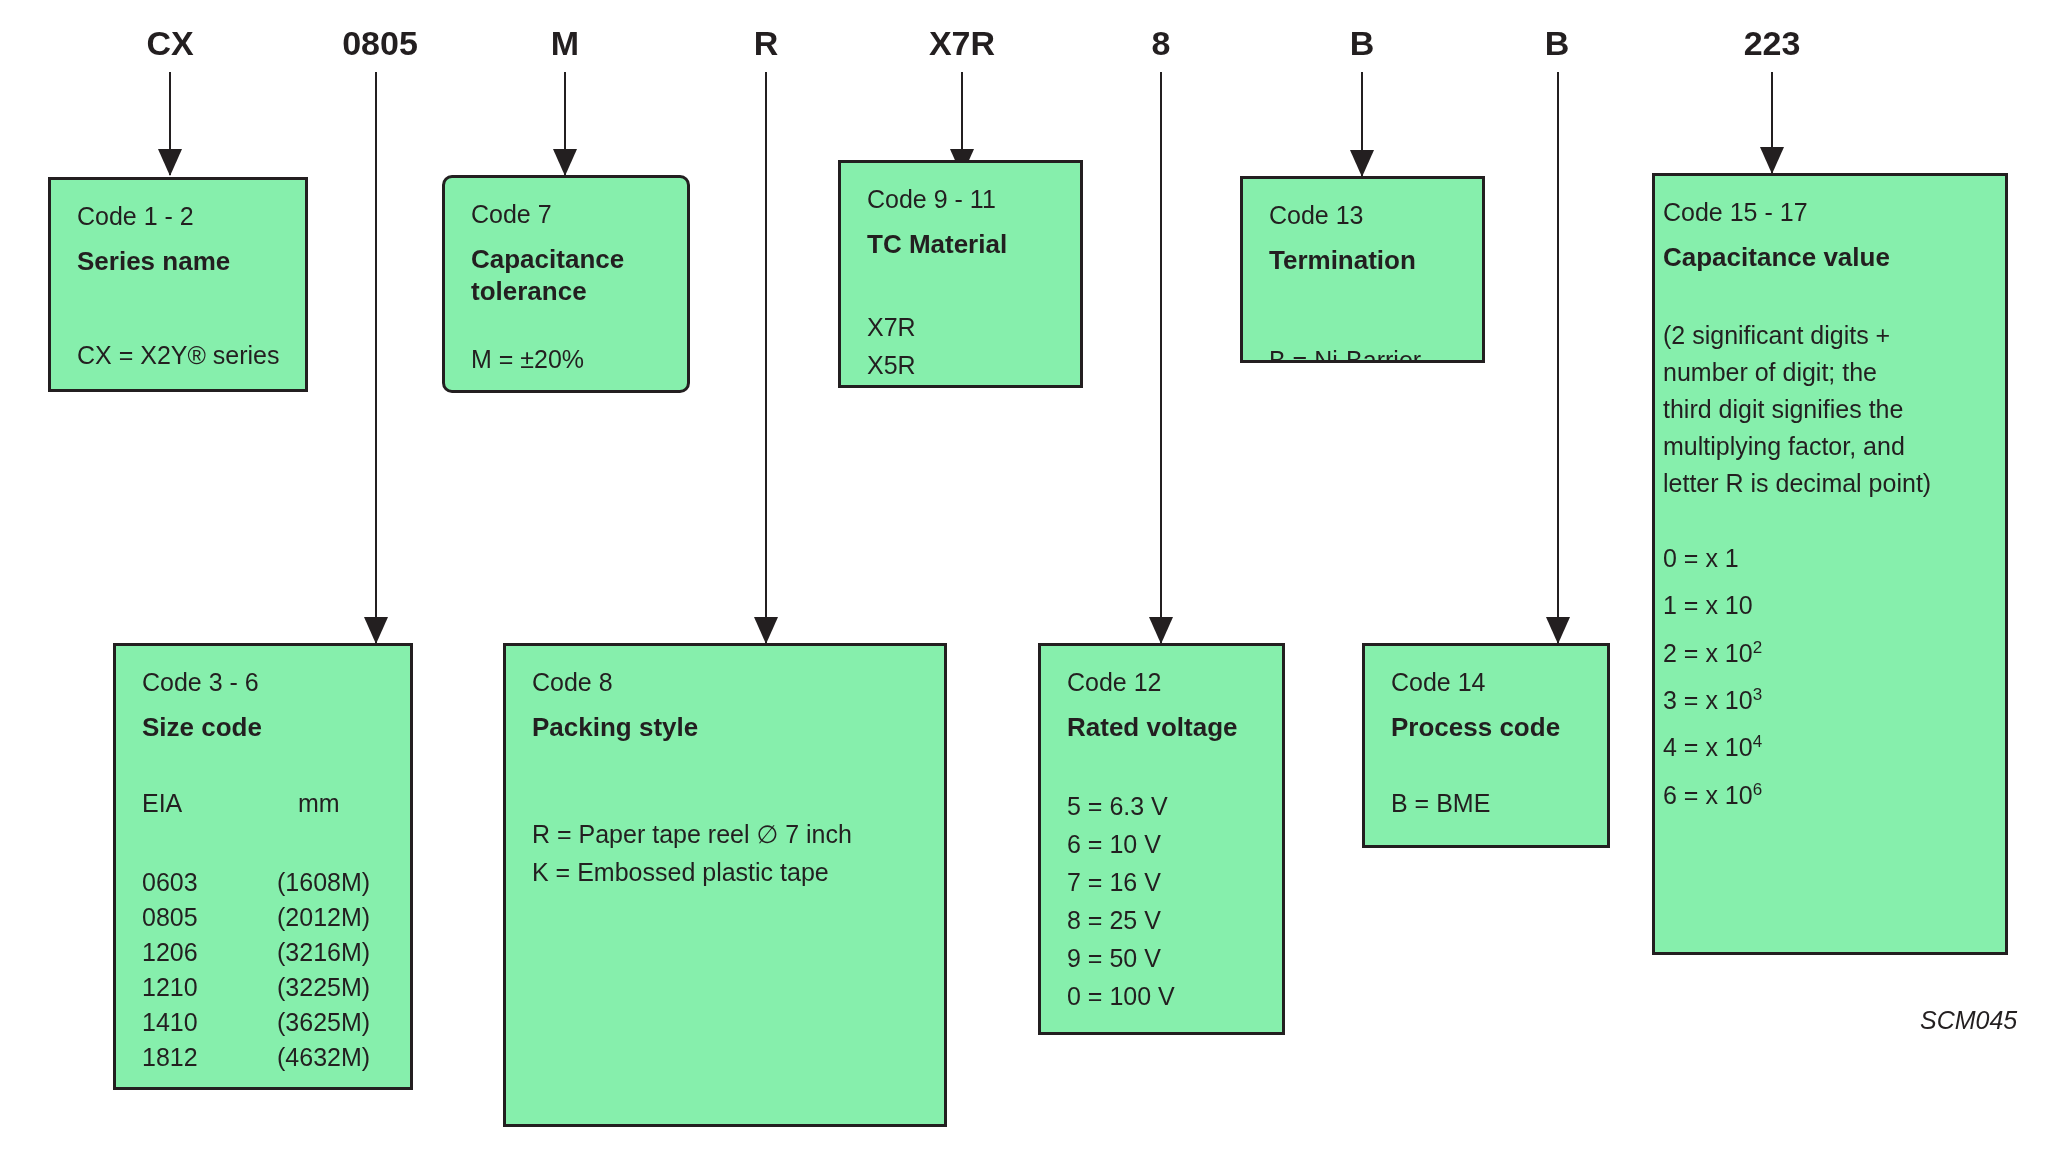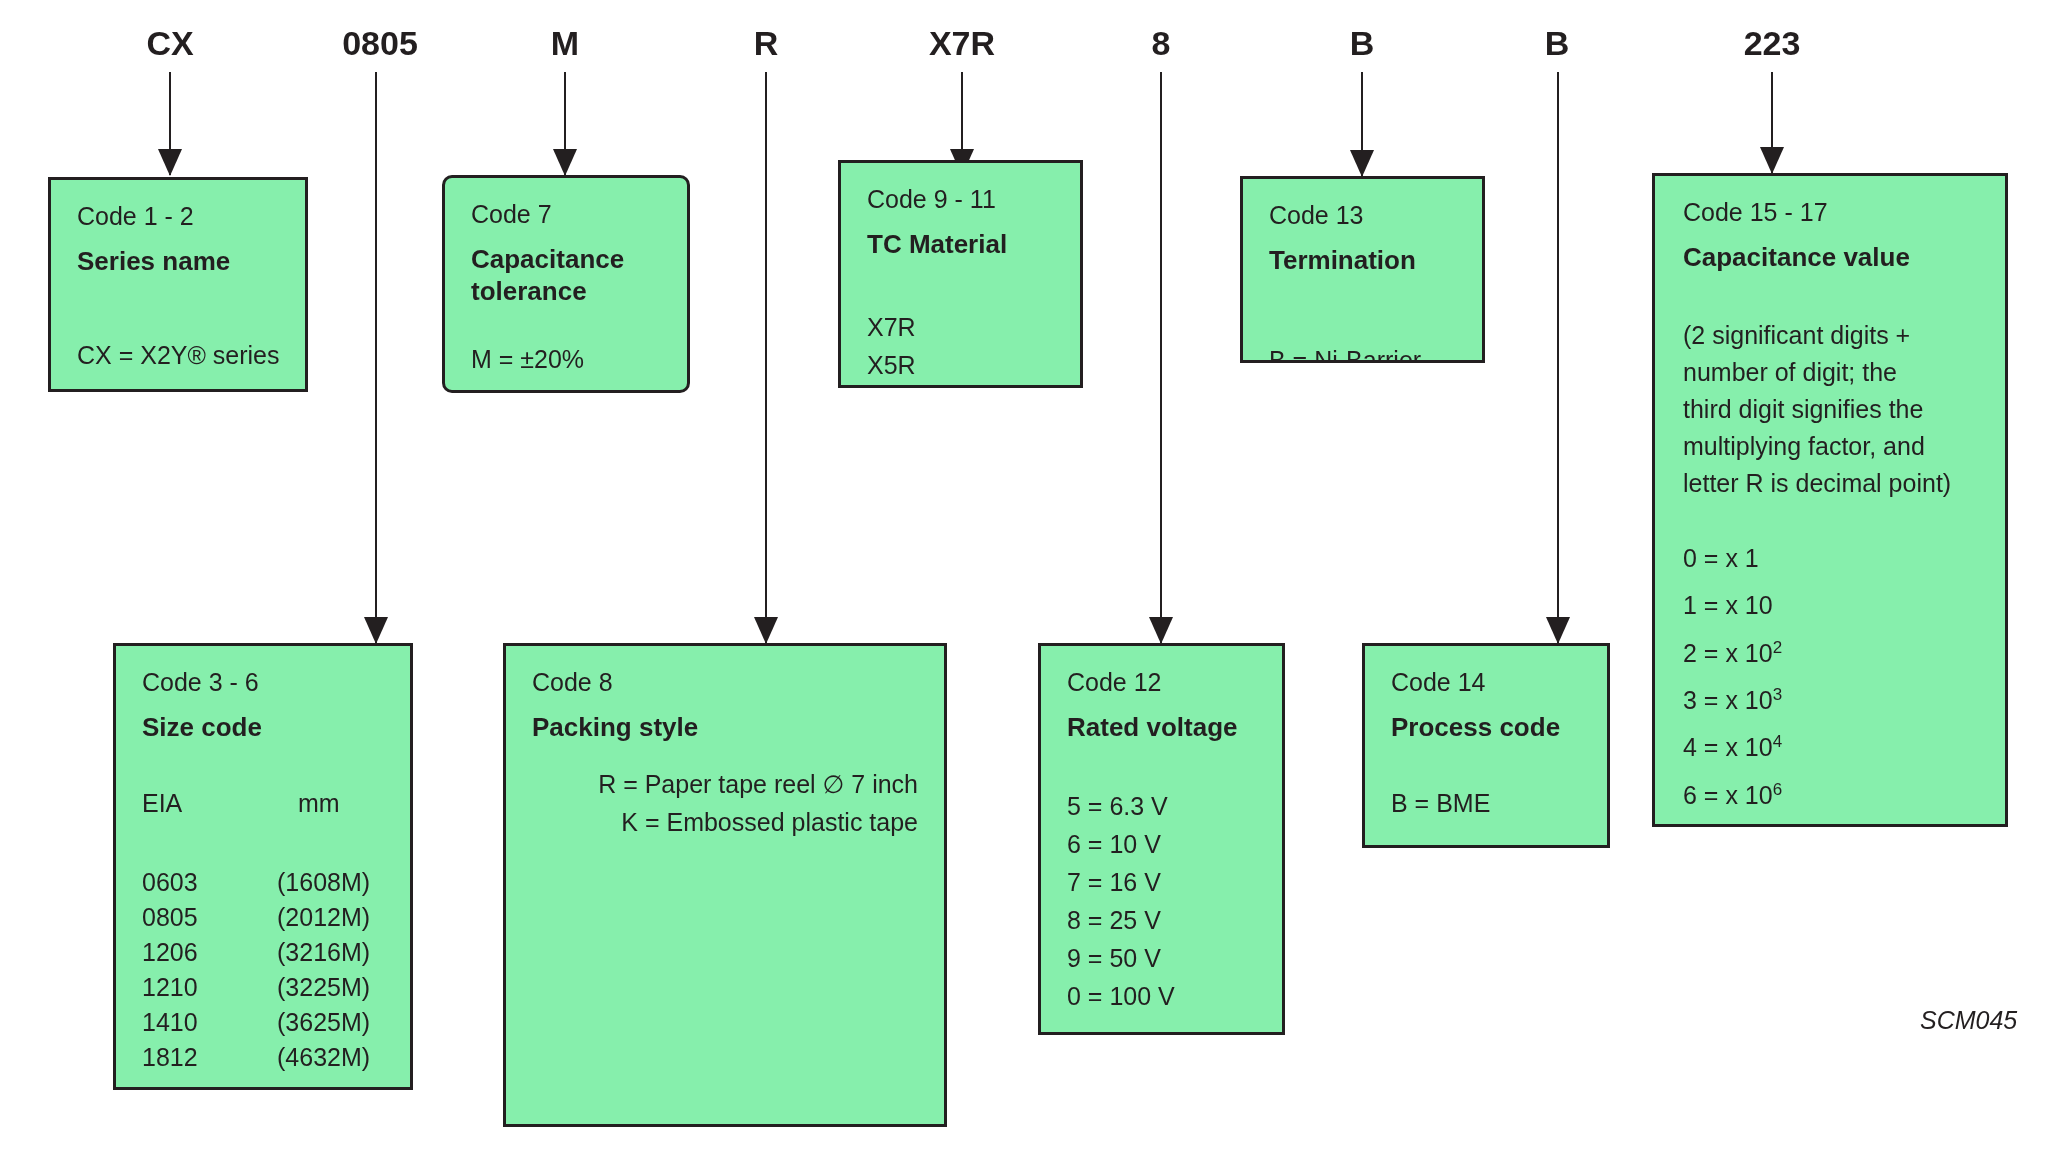--- a/index.html
+++ b/index.html
@@ -29,41 +29,41 @@
     padding:20px 26px; font-size:25px; line-height:32px; background:#86efac;
     overflow:hidden; white-space:nowrap;
   }
   .box .code {margin-bottom:13px;}
   .box .title {font-weight:bold; font-size:26px; white-space:normal;}
 
   #box-series {left:48px;  top:177px; width:260px; height:215px;}
   #box-tol    {left:442px; top:175px; width:248px; height:218px;border-radius:10px;}
   #box-tc     {left:838px; top:160px; width:245px; height:228px;}
   #box-term   {left:1240px;top:176px; width:245px; height:187px;}
-  #box-capval {left:1652px;top:173px; width:356px; height:654px; padding:20px 8px 20px 28px;}
+  #box-capval {left:1652px;top:173px; width:356px; height:782px; padding:20px 8px 20px 8px;}
   #box-size   {left:113px; top:643px; width:300px; height:447px;}
   #box-pack   {left:503px; top:643px; width:444px; height:484px;}
   #box-volt   {left:1038px;top:643px; width:247px; height:392px;}
   #box-proc   {left:1362px;top:643px; width:248px; height:205px;}
 
   #box-series .value {margin-top:62px;}
   #box-tol .value    {margin-top:36px;}
   #box-tc .options   {margin-top:48px; line-height:38px;}
   #box-term .value   {margin-top:68px;}
 
   #box-capval .note  {margin-top:44px; line-height:37px;}
   #box-capval .mult  {margin-top:30px; line-height:41px;}
   #box-capval sup    {font-size:17px;}
 
   #box-size .cols {margin-top:44px; font-weight:normal;}
   #box-size .rows {margin-top:46px; line-height:35px;}
   .col-eia {display:inline-block; width:135px;}
   .col-mm-head {margin-left:21px;}
 
-  #box-pack .lines {margin-top:22px; line-height:38px;text-align:right;}
+  #box-pack .lines {margin-top:72px; line-height:38px;}
   #box-pack .indent {padding-left:57px;}
 
   #box-volt .options {margin-top:44px; line-height:38px;}
   #box-proc .value   {margin-top:44px;}
 
   .doc-id {
     position:absolute; left:1920px; top:1006px; font-size:25px;
     font-style:italic; letter-spacing:0px; white-space:nowrap;
   }
 </style>

